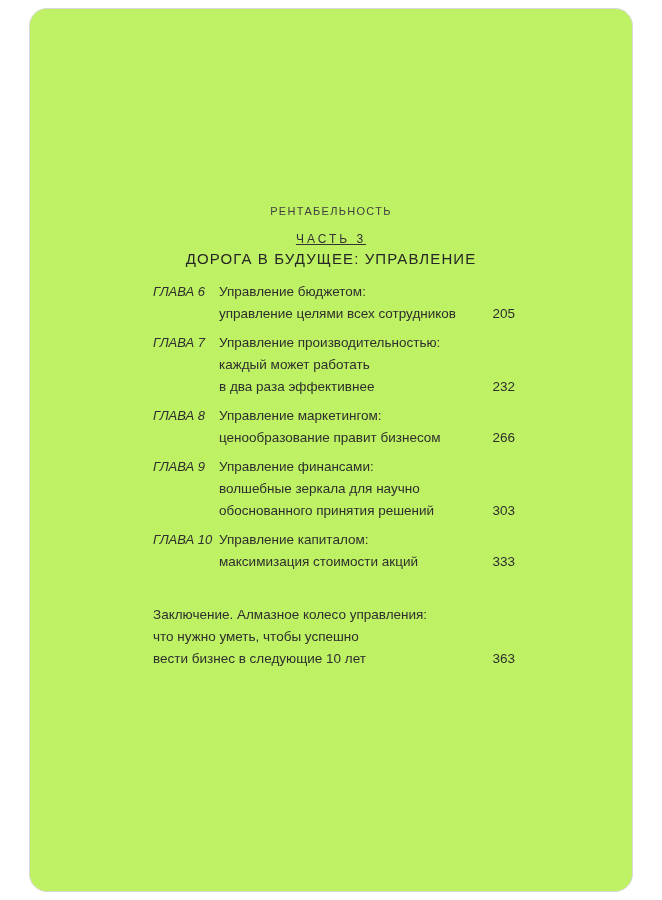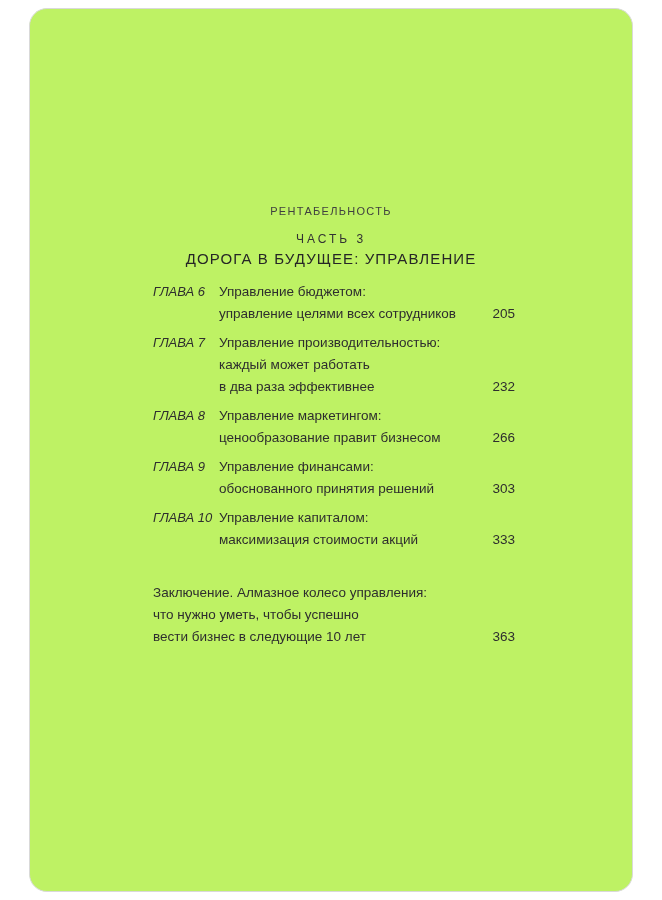--- a/index.html
+++ b/index.html
@@ -32,20 +32,21 @@
     font-size: 11px;
     letter-spacing: 1.3px;
     color: #3f3f3f;
   }
   .part-label {
     text-align: center;
     font-size: 12px;
     letter-spacing: 3px;
     margin-top: 15px;
     color: #333333;
+    text-decoration: underline;
   }
   .part-title {
     text-align: center;
     font-size: 15px;
     letter-spacing: 1.1px;
     margin-top: 4px;
     color: #262626;
   }
   .toc {
     width: 362px;
@@ -120,20 +121,21 @@
           <div>Управление маркетингом:</div>
           <div>ценообразование правит бизнесом</div>
         </div>
         <div class="chapter-page">266</div>
       </div>
 
       <div class="toc-row">
         <div class="chapter-label">ГЛАВА 9</div>
         <div class="chapter-lines">
           <div>Управление финансами:</div>
+          <div>волшебные зеркала для научно</div>
           <div>обоснованного принятия решений</div>
         </div>
         <div class="chapter-page">303</div>
       </div>
 
       <div class="toc-row">
         <div class="chapter-label">ГЛАВА 10</div>
         <div class="chapter-lines">
           <div>Управление капиталом:</div>
           <div>максимизация стоимости акций</div>

